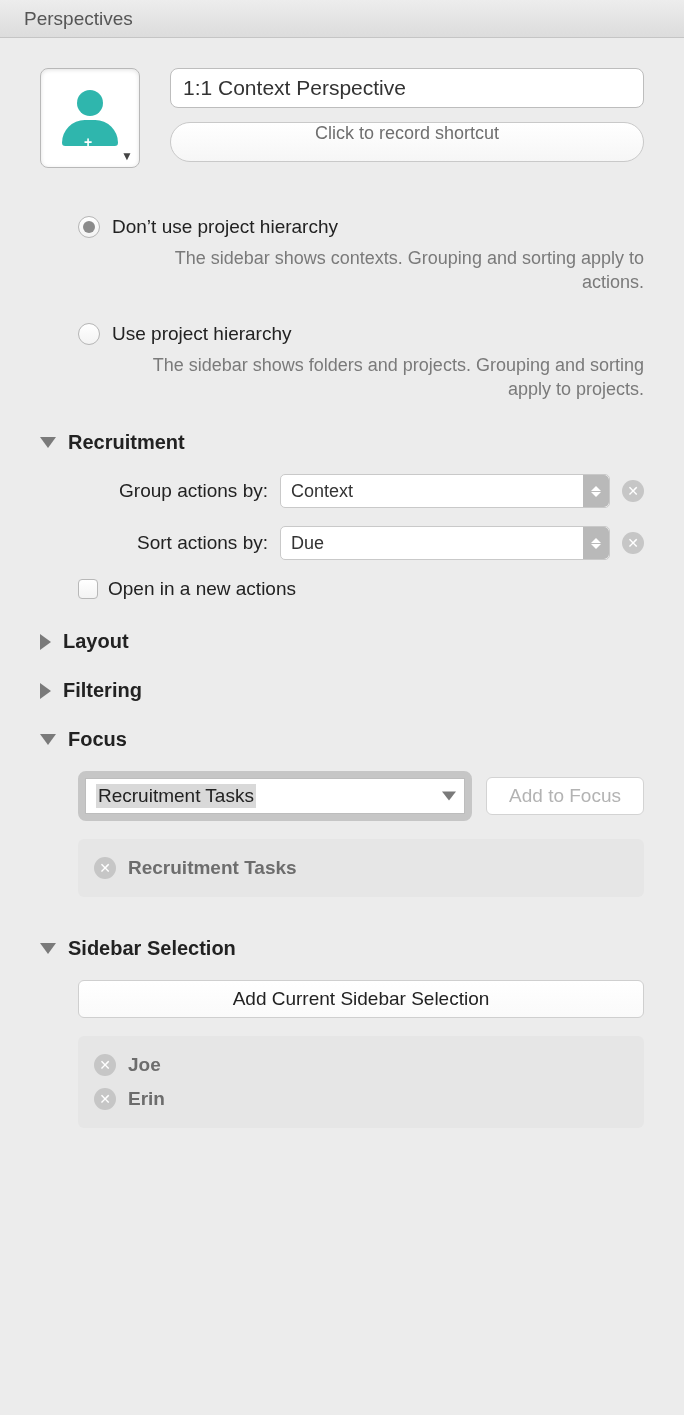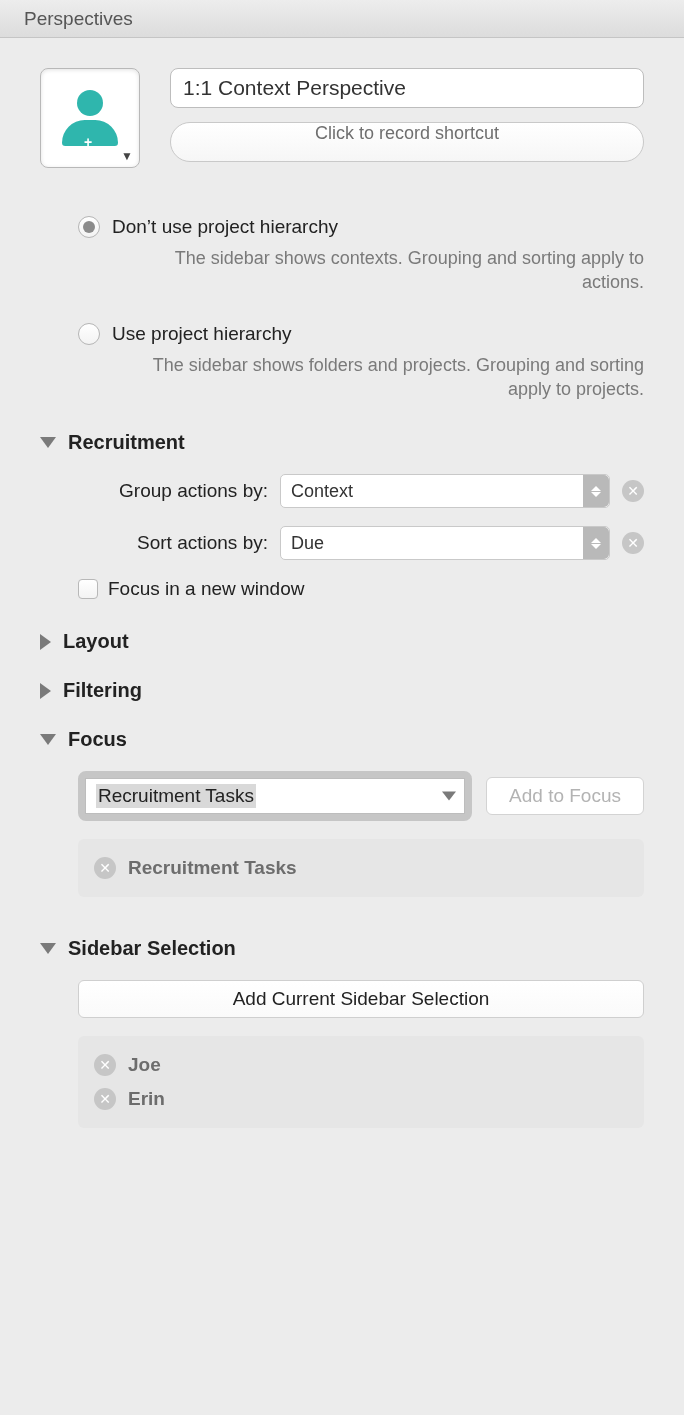--- a/index.html
+++ b/index.html
@@ -230,21 +230,21 @@
     <div class="form-row">
       <div class="form-label">Sort actions by:</div>
       <div class="select">
         <span>Due</span>
         <span class="knob"></span>
       </div>
       <div class="clear-ico">✕</div>
     </div>
     <div class="checkbox-row">
       <div class="cb"></div>
-      <span>Focus in a new window</span>
+      <span>Open in a new actions</span>
     </div>
   </div>
 
   <div class="collapsed-section">
     <div class="section-header">
       <span class="tri right"></span>
       <span>Layout</span>
     </div>
   </div>
 

